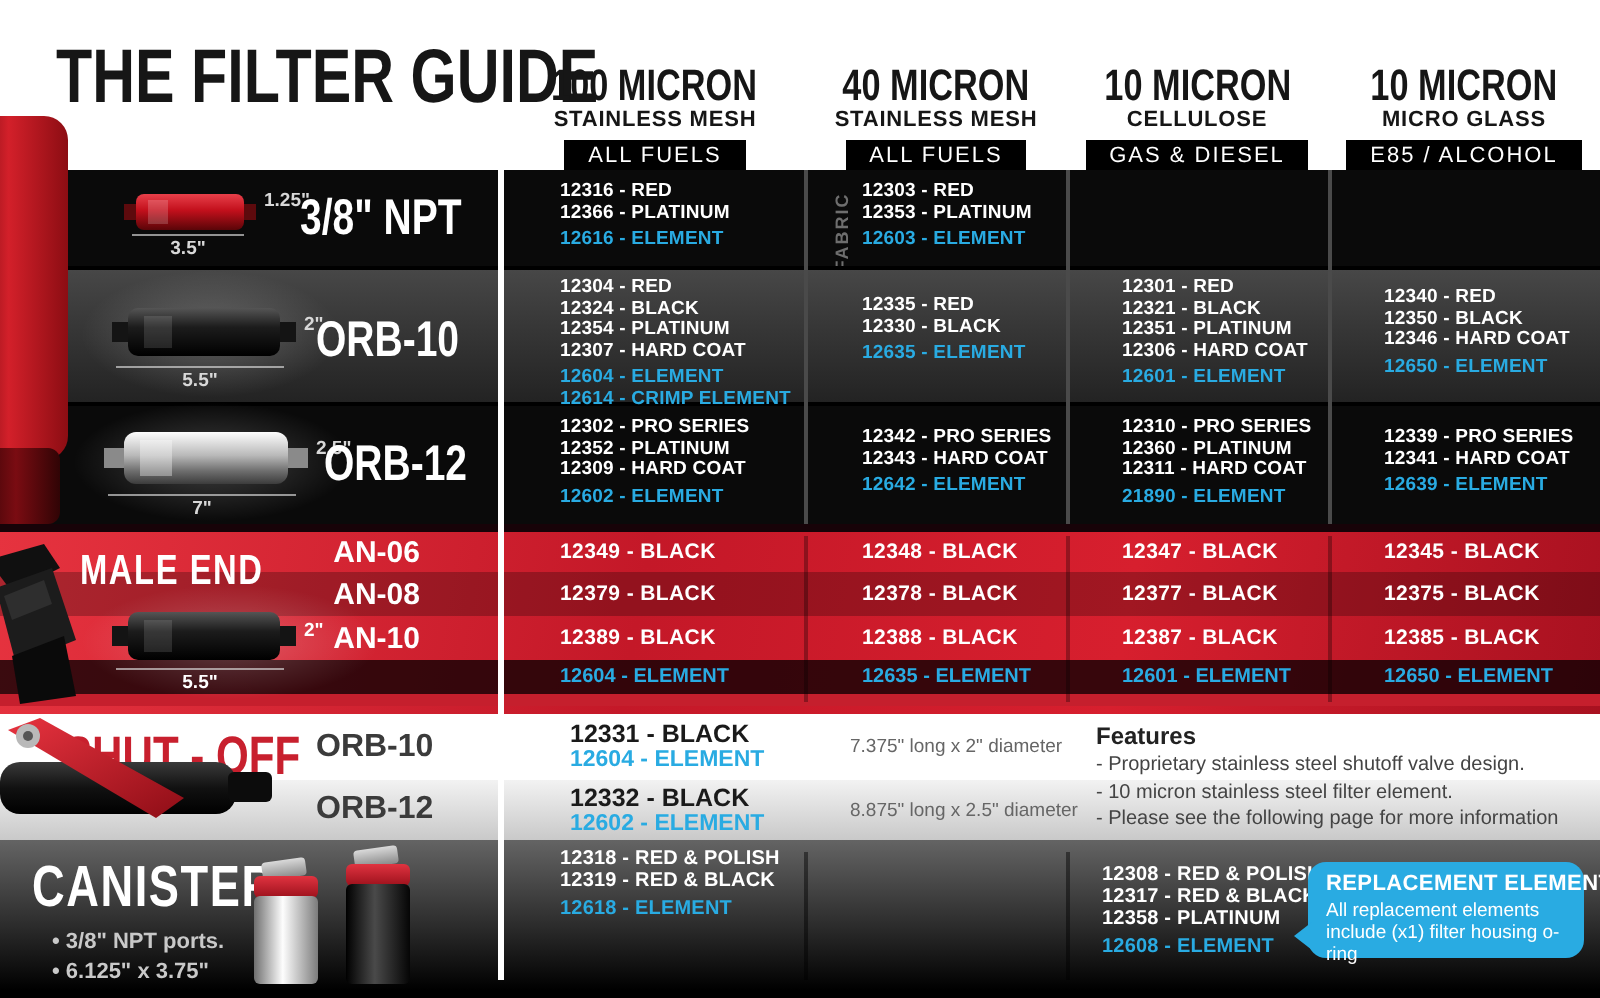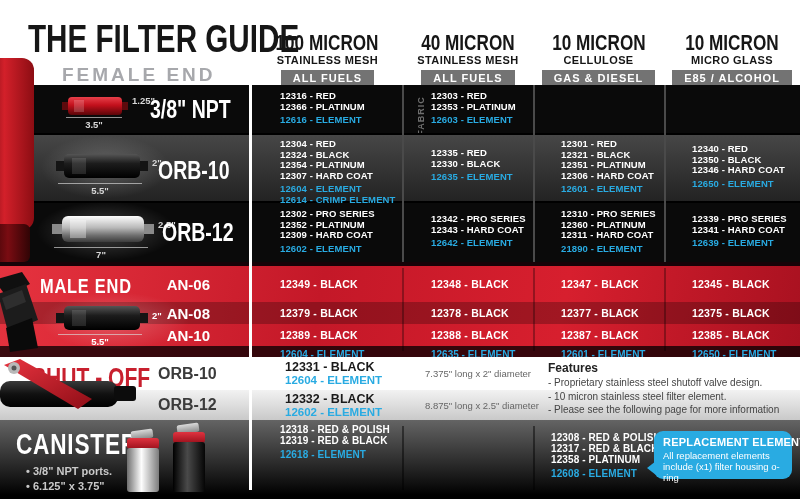--- a/index.html
+++ b/index.html
@@ -13,21 +13,21 @@
   .cond-c { display:inline-block; transform:scaleX(0.78); transform-origin:center center; white-space:nowrap; }
 
   
   .sec-header { position:absolute; top:12px; left:0; width:656px; height:85px; background:#fff; }
   .page-title { position:absolute; left:28px; top:6px; font-size:38px; font-weight:bold; color:#161616; letter-spacing:0px; }
   .page-subtitle { position:absolute; left:62px; top:52px; font-size:19px; font-weight:bold; color:#a7a8ac; letter-spacing:3px; }
   .head-cols { position:absolute; top:0; left:0; width:800px; }
   .head-col { text-align:center; padding-top:20px; }
   .hc-micron { font-size:22px; font-weight:bold; color:#161616; line-height:22px; }
   .hc-media { font-size:11px; font-weight:bold; color:#161616; letter-spacing:0.4px; margin-top:0px; }
-  .hc-badge { display:inline-block; margin-top:4px; background:#737373; color:#fff; font-size:11px; font-weight:bold; letter-spacing:1px; padding:2px 12px; }
+  .hc-badge { display:inline-block; margin-top:4px; background:#000000; color:#fff; font-size:11px; font-weight:normal; letter-spacing:1px; padding:2px 12px; }
 
   
   .sec-female { position:absolute; top:85px; left:0; width:800px; height:177px; background:#0b0b0b; }
   .frow { position:relative; }
   .frow-npt { height:48px; background:#0a0a0a; }
   .frow-orb10 { height:70px; background:linear-gradient(180deg,#474747 0%,#383838 40%,#232323 100%); border-top:2px solid #000; border-bottom:2px solid #000; box-sizing:border-box; }
   .frow-orb12 { height:59px; background:#0a0a0a; }
   .dcell { padding:6px 0 0 28px; box-sizing:border-box; position:relative; }
   .frow-orb10 .dcell { padding-top:4px; }
   .parts { color:#fff; font-weight:bold; font-size:9.5px; line-height:10.5px; letter-spacing:0.1px; }
@@ -40,21 +40,21 @@
 
   
   .vdiv { position:absolute; width:2px; background:#4a4a4a; }
   .white-sep { position:absolute; left:249px; top:85px; width:3px; height:405px; background:#fff; z-index:6; }
 
   
   .sec-male { position:absolute; top:262px; left:0; width:800px; height:95px;
     background:linear-gradient(100deg,#e6333f 0%, #c41828 40%, #d71f2e 70%, #a81120 100%); }
   .male-strip-top { height:4px; background:#170308; }
   .mrow { position:relative; }
-  .mrow-a { height:36px; }
+  .mrow-a { height:20px; }
   .mrow-b { height:22px; background:rgba(0,0,0,0.25); }
   .mrow-c { height:22px; }
   .mrow-el { height:17px; background:rgba(10,0,2,0.78); }
   .male-strip-bottom { height:6px; background:#c51f2d; }
   .mlabel-cell { display:flex; align-items:center; justify-content:flex-end; padding-right:42px; box-sizing:border-box;
     color:#fff; font-weight:bold; font-size:15px; }
   .mdata-cell { display:flex; align-items:center; padding-left:28px; box-sizing:border-box;
     color:#fff; font-weight:bold; font-size:10.5px; letter-spacing:0.2px; }
   .mel-cell { display:flex; align-items:center; padding-left:28px; box-sizing:border-box;
     color:#29abe2; font-weight:bold; font-size:10px; }
@@ -103,21 +103,20 @@
   .can-body1 { position:absolute; width:32px; height:44px; background:linear-gradient(90deg,#6f6f6f,#fdfdfd 45%,#7c7c7c); border-radius:3px; }
   .can-body2 { position:absolute; width:32px; height:50px; background:linear-gradient(90deg,#000,#4a4a4a 45%,#050505); border-radius:3px; }
 </style>
 </head>
 <body>
 
 <div class="stage">
 
   <div class="sec-header">
     <div class="page-title"><span class="cond">THE FILTER GUIDE</span></div>
-    <div class="page-subtitle">FEMALE END</div>
     <div class="head-cols cols">
       <div></div>
       <div class="head-col">
         <div class="hc-micron"><span class="cond-c">100 MICRON</span></div>
         <div class="hc-media">STAINLESS MESH</div>
         <div class="hc-badge">ALL FUELS</div>
       </div>
       <div class="head-col">
         <div class="hc-micron"><span class="cond-c">40 MICRON</span></div>
         <div class="hc-media">STAINLESS MESH</div>

